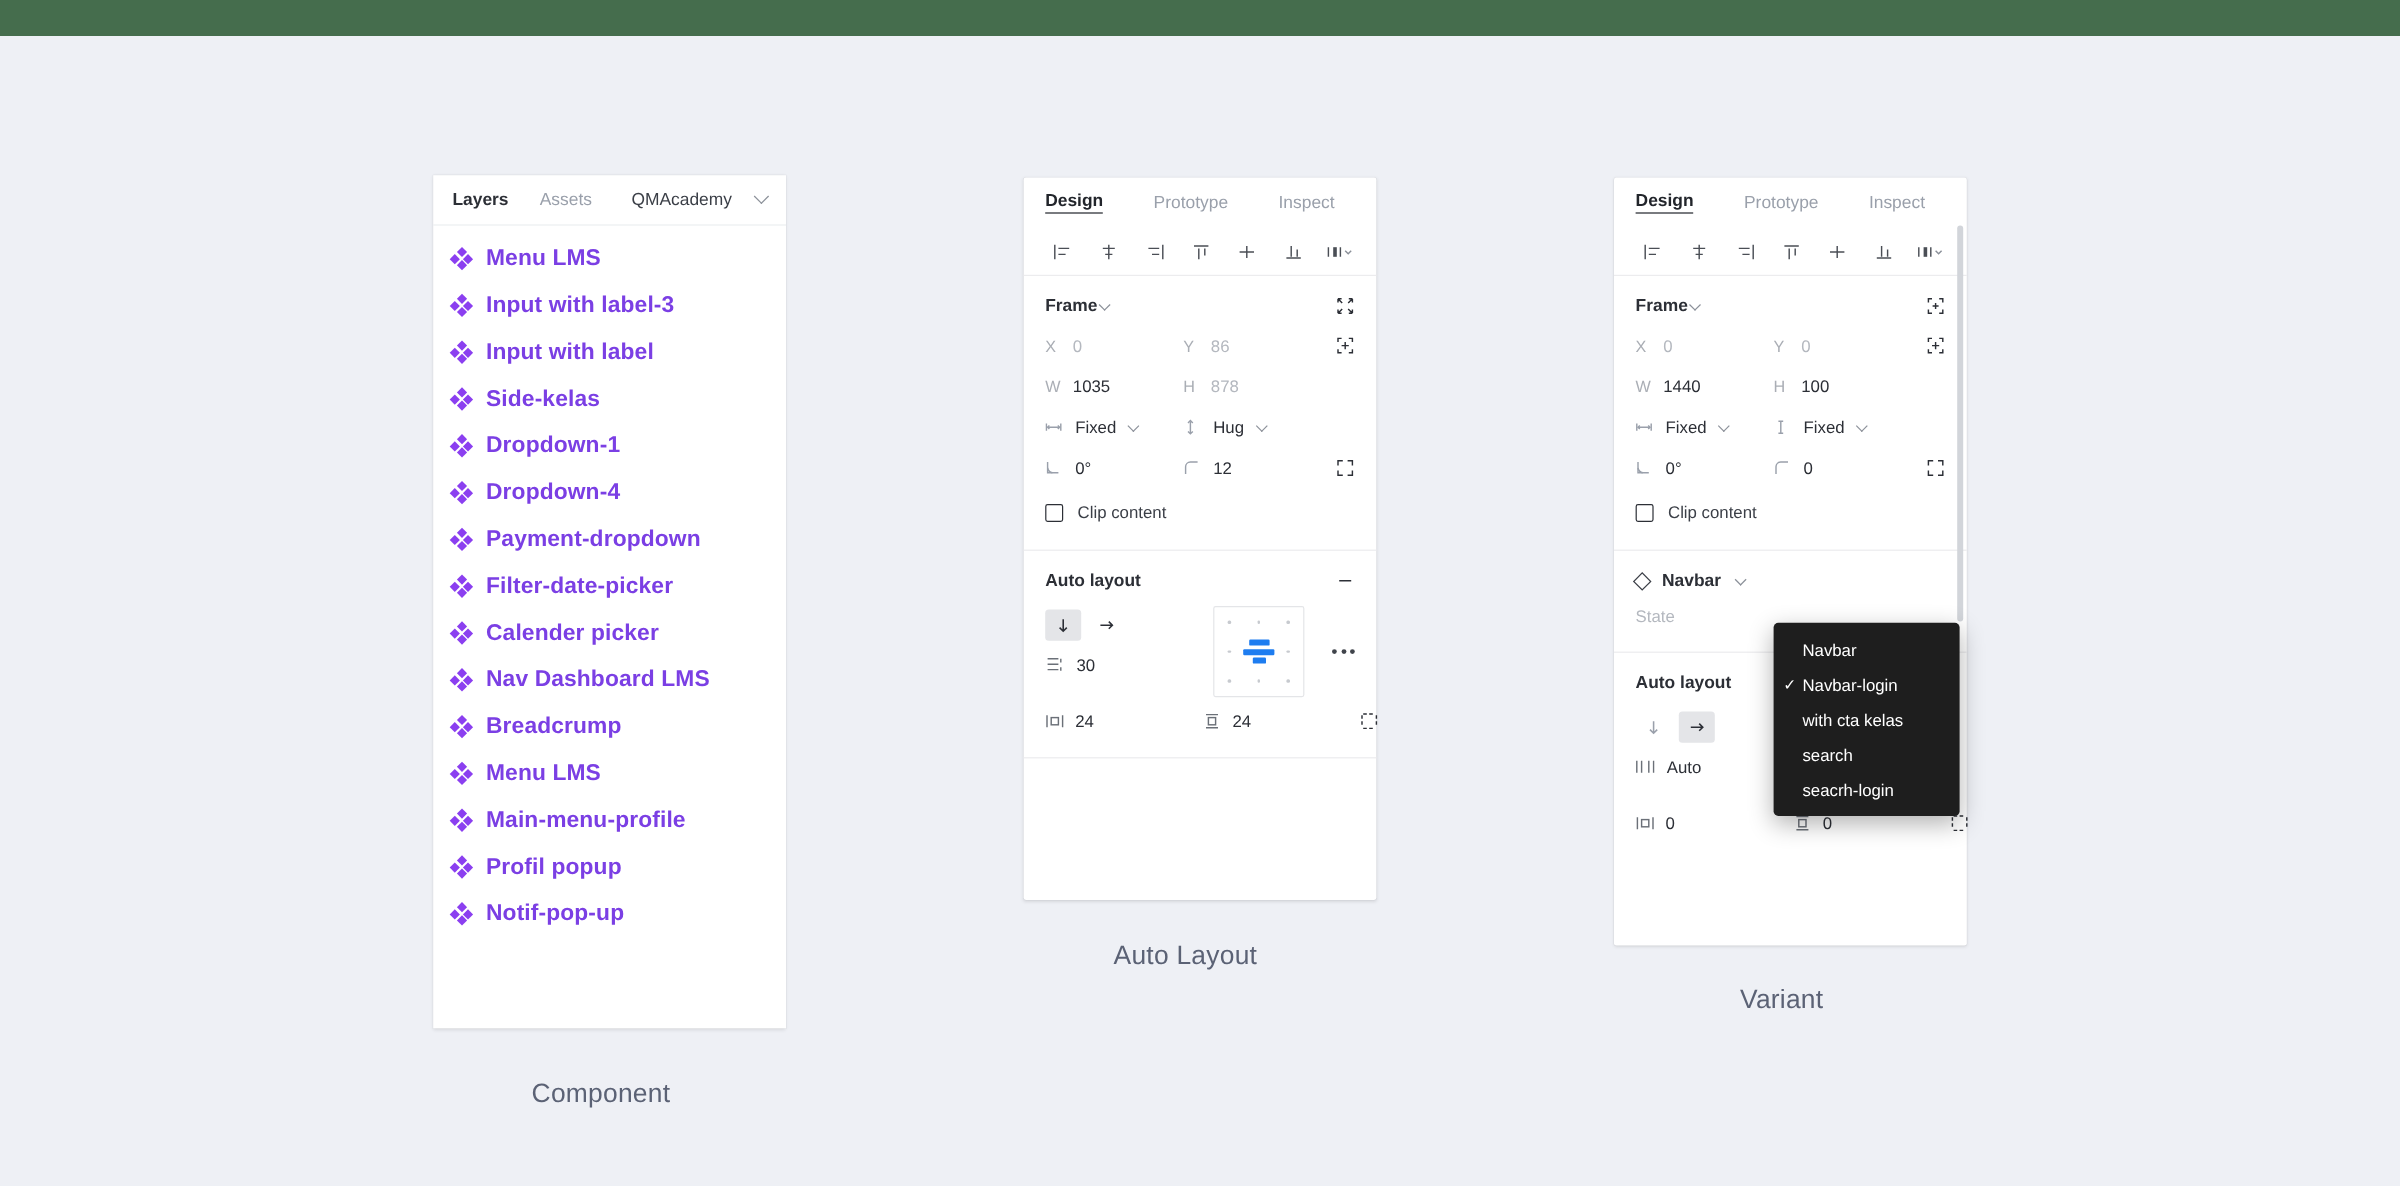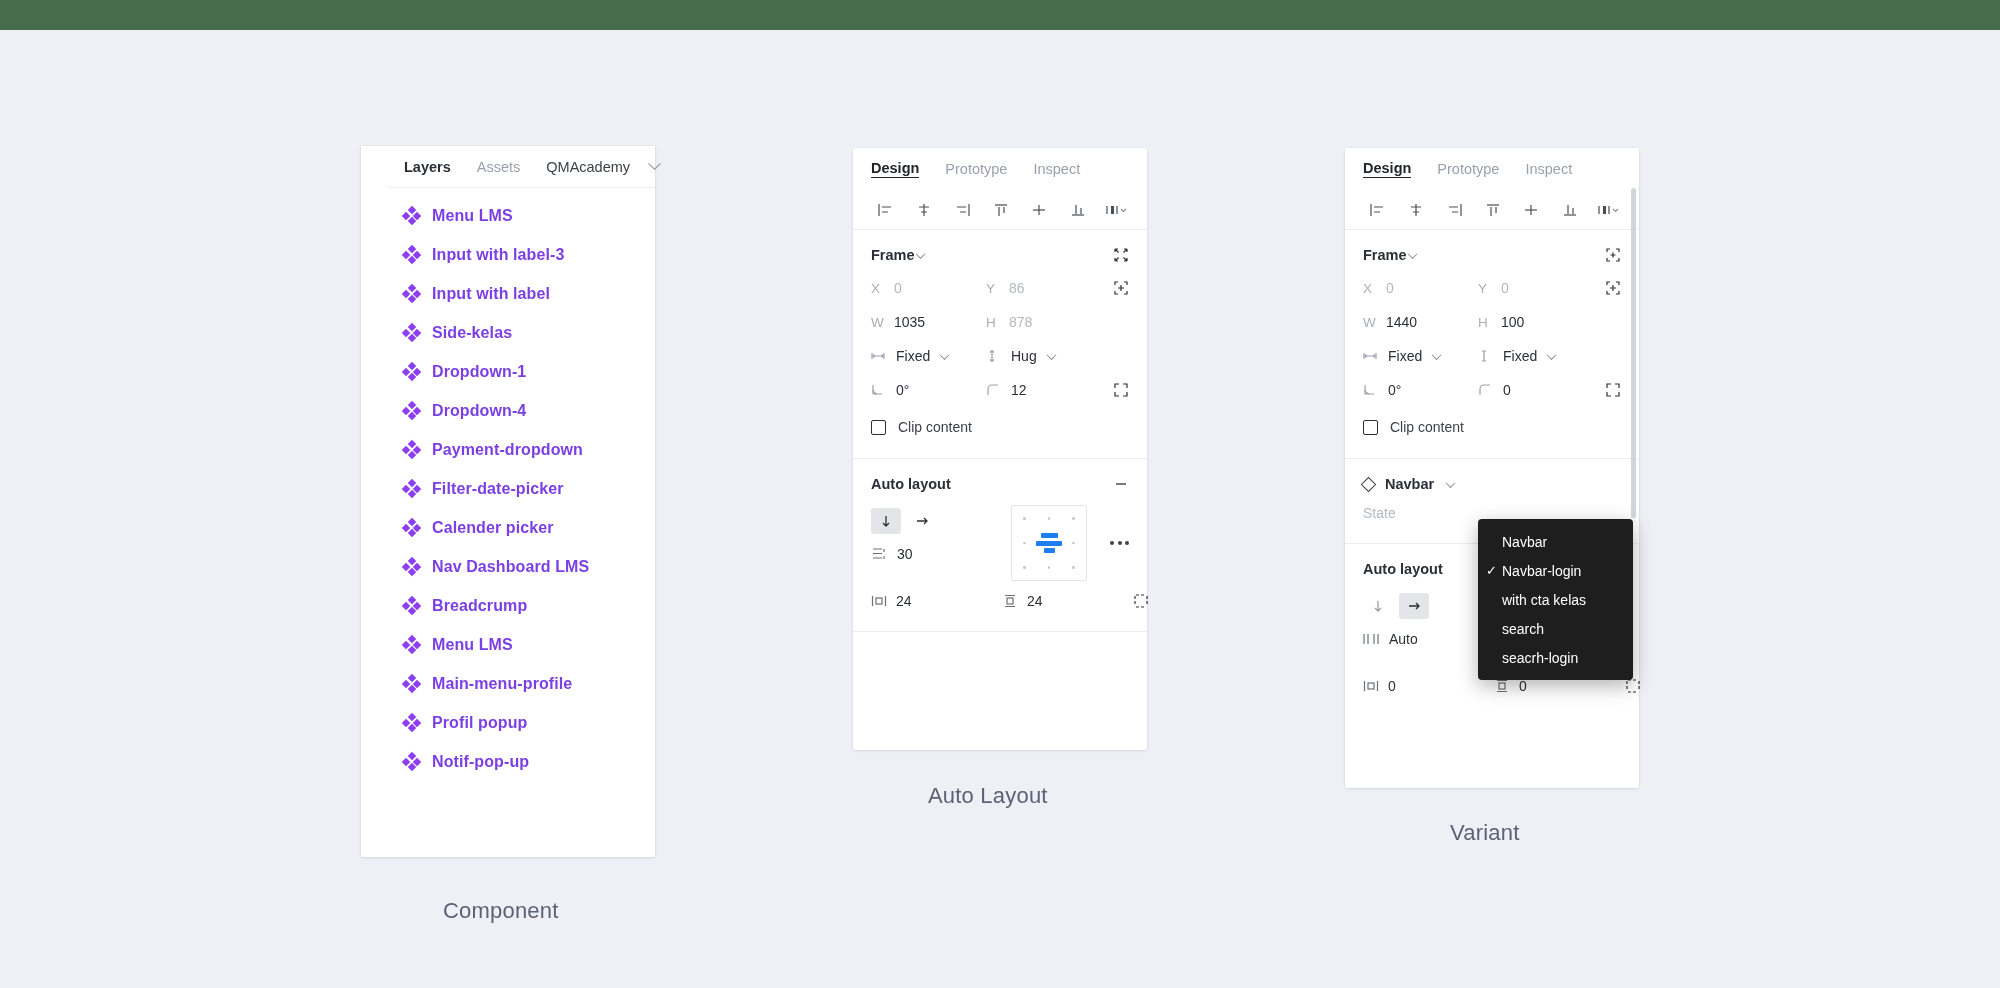--- a/index.html
+++ b/index.html
@@ -20,54 +20,54 @@
   }
   .caption {
     position: absolute;
     font-size: 22px;
     color: #5b6275;
     letter-spacing: .2px;
     white-space: nowrap;
   }
 
   
-  #layers-panel { left: 361px; top: 116px; width: 294px; height: 711px; padding-left: 27px; }
+  #layers-panel { left: 361px; top: 116px; width: 294px; height: 711px; }
   .lp-head {
     height: 42px; display: flex; align-items: center;
     padding: 0 16px; gap: 26px;
     border-bottom: 1px solid #eceef1;
   }
   .lp-tab { font-size: 14.5px; color: #9aa0ab; cursor: default; }
   .lp-tab.active { color: #2c2f36; font-weight: bold; }
   .lp-page {
     margin-left: auto; display: flex; align-items: center; gap: 20px;
     font-size: 14.5px; color: #3b3f47;
   }
   .chev { display: inline-block; width: 9px; height: 9px;
           border-right: 1.4px solid #8b9099; border-bottom: 1.4px solid #8b9099;
           transform: rotate(45deg) translate(-2px,-2px); }
   .layer-list { padding: 8px 0 10px 0; }
   .layer-row {
     display: flex; align-items: center; gap: 13px;
     height: 39px; padding: 0 16px; cursor: default;
   }
-  .layer-name { font-size: 16px; color: #7b3fe4; font-weight: 600; letter-spacing: .1px; }
+  .layer-name { font-size: 19px; color: #7b3fe4; font-weight: 600; letter-spacing: .1px; }
   .cmp-icon { width: 15px; height: 15px; position: relative; flex: 0 0 15px; }
   .cmp-icon i {
     position: absolute; width: 6px; height: 6px; background: #8b3ff0;
     transform: rotate(45deg);
   }
   .cmp-icon i:nth-child(1){ left: 4.5px; top: -1px; }
   .cmp-icon i:nth-child(2){ left: -1px; top: 4.5px; }
   .cmp-icon i:nth-child(3){ left: 10px; top: 4.5px; }
   .cmp-icon i:nth-child(4){ left: 4.5px; top: 10px; }
 
   
   .dp-head {
-    height: 42px; display: flex; align-items: center; gap: 26px;
+    height: 42px; display: flex; align-items: center; gap: 42px;
     padding: 0 18px;
   }
   .dp-tab { font-size: 14.5px; color: #9aa0ab; cursor: default; }
   .dp-tab.active { color: #22252b; font-weight: bold; border-bottom: 1.5px solid #22252b; padding-bottom: 1px;}
   .align-row {
     display: flex; align-items: center; gap: 0;
     padding: 0 12px 0 14px; height: 40px;
     border-bottom: 1px solid #ececee;
   }
   .align-btn {

